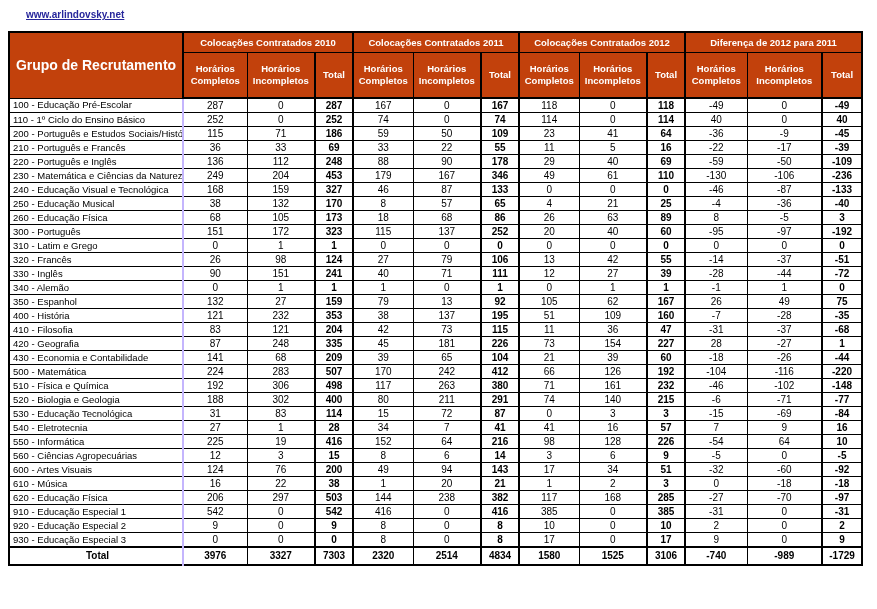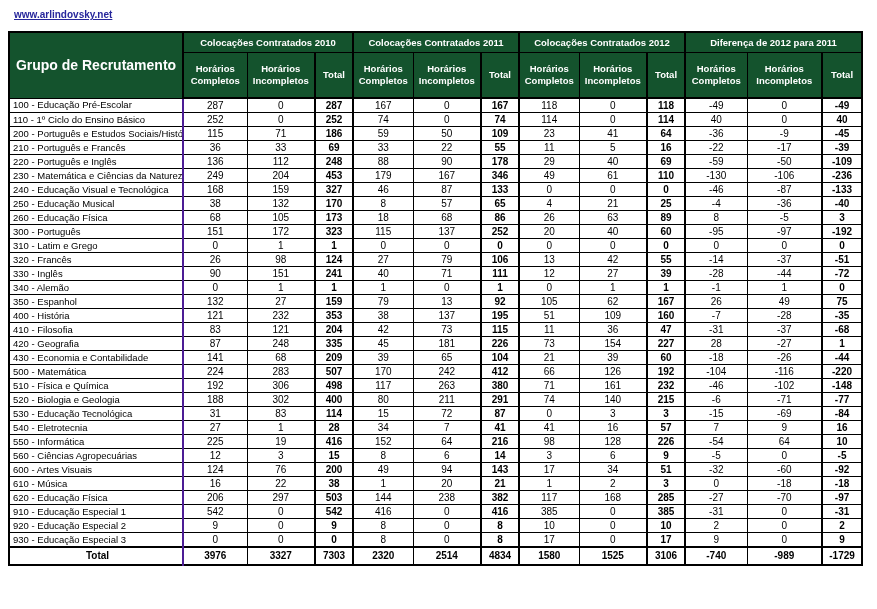--- a/index.html
+++ b/index.html
@@ -1,30 +1,30 @@
 <!DOCTYPE html>
 <html><head>
 <meta charset="utf-8">
 <style>
   html, body { margin:0; padding:0; background:#ffffff; }
   body { width:877px; height:609px; font-family:"Liberation Sans", sans-serif; overflow:hidden; }
-  .topbar { display:flex; align-items:flex-start; padding:9px 14px 0 14px; }
+  .topbar { display:flex; align-items:flex-start; padding:9px 14px 0 26px; }
   .site-link { font-size:10px; font-weight:bold; color:#26269b; text-decoration:underline; }
   .page-title { font-size:14px; color:#3a3a3a; letter-spacing:0.2px; }
 
   table.rt { border-collapse:collapse; table-layout:fixed; width:853px; margin:11px 0 0 8px; border:2px solid #000; }
   .rt th, .rt td { border:1px solid #000; padding:0; text-align:center; vertical-align:middle; overflow:hidden; white-space:nowrap; }
 
-  .rt thead th { background:#14532d; color:#ffffff; font-weight:bold; font-size:9.5px; }
+  .rt thead th { background:#c2410c; color:#ffffff; font-weight:bold; font-size:9.5px; }
   .rt .group-row th { height:19px; }
   .rt .sub-row th { height:44px; line-height:1.3; white-space:normal; border-bottom:2px solid #000; }
   .rt th.corner { font-size:14px; }
 
   .rt tbody td { height:13px; font-size:10px; line-height:12px; }
-  .rt td.name { text-align:left; padding-left:3px; font-size:9.5px; border-right:2px solid #4c1d95; }
+  .rt td.name { text-align:left; padding-left:3px; font-size:9.5px; border-right:2px solid #c4b5fd; }
   .rt .gs { border-left:2px solid #000; }
   .rt .tot { border-left:2px solid #000; font-weight:bold; }
   .rt tr.total-row td { border-top:2px solid #000; font-weight:bold; height:16px; font-size:10px; }
   .rt tr.total-row td.name { text-align:center; }
 </style>
 </head>
 <body>
 
 <div class="topbar">
   <a class="site-link" href="#">www.arlindovsky.net</a>

